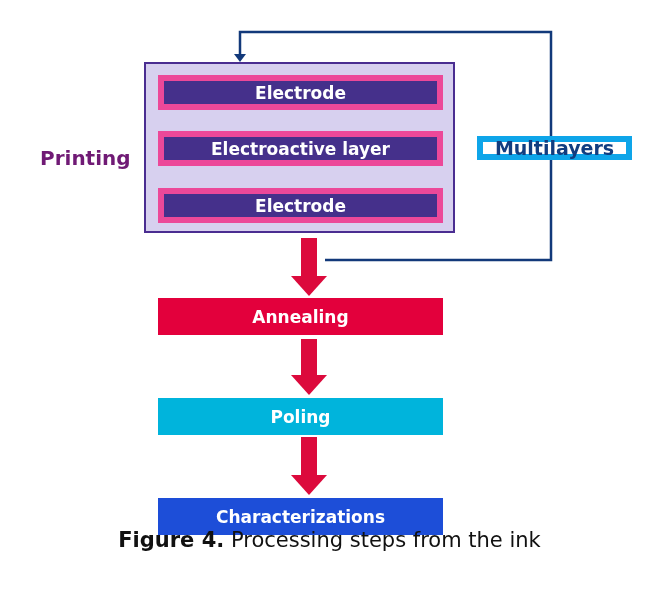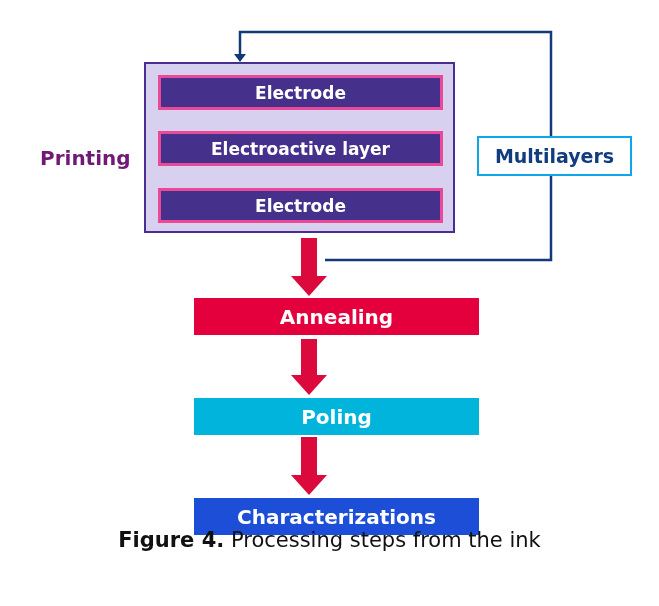--- a/index.html
+++ b/index.html
@@ -5,26 +5,26 @@
     html, body { margin: 0; padding: 0; background: #ffffff; }
     body { width: 659px; height: 606px; position: relative; overflow: hidden;
            font-family: "DejaVu Sans", sans-serif; }
     .abs { position: absolute; }
     svg.lines { position: absolute; left: 0; top: 0; }
     .container-box { left: 144px; top: 62px; width: 311px; height: 171px;
                      background: #d7d0ef; border: 2px solid #4a2d91; box-sizing: border-box; }
     .layer { left: 158px; width: 285px; height: 35px; background: #45308b;
              color: #ffffff; font-weight: bold; font-size: 17px;
              display: flex; align-items: center; justify-content: center;
-             border: 3px solid #ec4899; box-sizing: border-box; }
+             border: 6px solid #ec4899; box-sizing: border-box; }
     .step { left: 158px; width: 285px; height: 37px; color: #ffffff; font-weight: bold;
-            font-size: 20px; display: flex; align-items: center; justify-content: center; margin-left: 36px; }
+            font-size: 17px; display: flex; align-items: center; justify-content: center; }
     .side-label { color: #701a75; font-weight: bold; font-size: 20px; }
-    .multilayers { left: 477px; top: 136px; width: 155px; height: 40px; background: #ffffff;
-                   border: 2px solid #0ea5e9; box-sizing: border-box; color: #113d80;
+    .multilayers { left: 477px; top: 136px; width: 155px; height: 24px; background: #ffffff;
+                   border: 6px solid #0ea5e9; box-sizing: border-box; color: #113d80;
                    font-weight: bold; font-size: 19px; display: flex; align-items: center;
                    justify-content: center; }
     .caption { left: 0; width: 659px; top: 528px; text-align: center; font-size: 21px; color: #111111; }
     .caption b { font-weight: bold; }
   </style>
 </head>
 <body>
 
 <svg class="lines" width="659" height="606">
 

